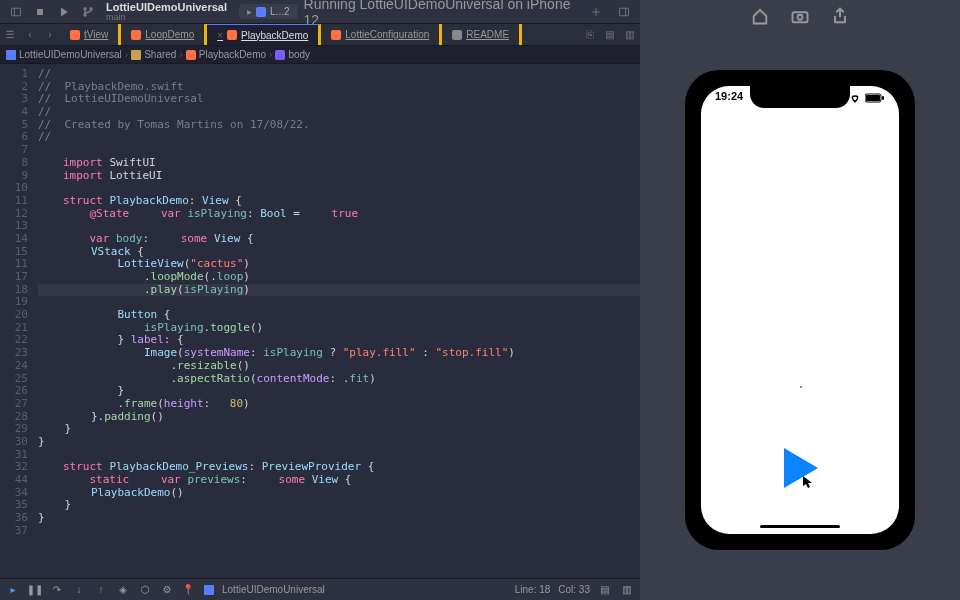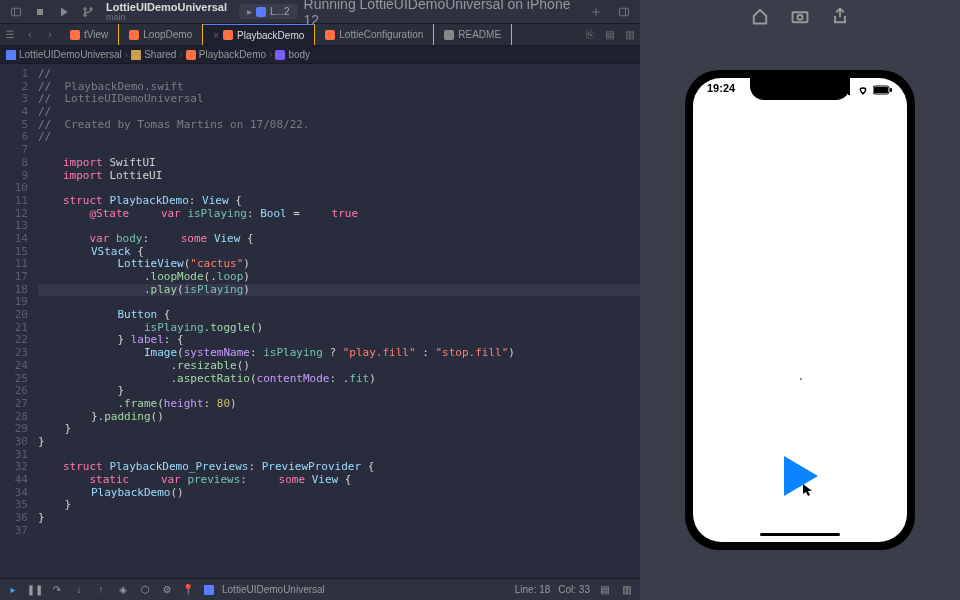--- a/index.html
+++ b/index.html
@@ -14,21 +14,21 @@
 .proj-title { display: flex; flex-direction: column; margin: 0 6px; line-height: 1; }
 .proj-title .main { color: #ddd; font-size: 11px; font-weight: 600; }
 .proj-title .sub { color: #777; font-size: 9px; }
 .scheme { background: #3a3d4c; border-radius: 4px; padding: 2px 8px; margin: 0 6px; display: flex; align-items: center; gap: 4px; font-size: 10px;}
 .status-area { flex: 1; text-align: left; color: #999; font-size: 14px; }
 .tb-right { display: flex; gap: 4px; }
 
 
 .tabbar { height: 22px; background: #2a2d3a; display: flex; align-items: stretch; border-bottom: 1px solid #1a1a24; font-size: 10px; }
 .tab-nav { width: 20px; display: flex; align-items: center; justify-content: center; color: #777; }
-.tab { padding: 0 10px; display: flex; align-items: center; gap: 4px; color: #999; border-right: 1px solid #eab308; }
+.tab { padding: 0 10px; display: flex; align-items: center; gap: 4px; color: #999; border-right: 3px solid #eab308; text-decoration: underline; }
 .tab.active { background: #1e2030; color: #ddd; border-top: 1px solid #5a7cff; }
 .tab-close { color: #666; font-size: 10px; }
 .tab-spacer { flex: 1; }
 
 
 .breadcrumb { height: 18px; background: #1e2030; display: flex; align-items: center; padding: 0 6px; font-size: 10px; color: #999; gap: 3px; border-bottom: 1px solid #1a1a24;}
 .bc-sep { color: #555; }
 
 
 .editor { flex: 1; background: #292c3c; display: flex; font-family: "SF Mono", Menlo, monospace; font-size: 11px; line-height: 12.7px; overflow: hidden; position: relative;}
@@ -36,33 +36,33 @@
 .gutter div { height: 12.7px; }
 .code { flex: 1; padding: 4px 0 0 4px; white-space: pre; }
 .code-line { height: 12.7px; }
 .code-line.hl { background: #34374a; }
 .tok-comment { color: #7a7d8a; }
 .tok-keyword { color: #ff7ab2; margin-left: 25px; }
 .tok-type { color: #9cdcfe; }
 .tok-string { color: #ff8170; }
 .tok-func { color: #a3d9a5; }
 .tok-prop { color: #78c2b3; }
-.tok-num { color: #d0bf69; }
+.tok-num { color: #d0bf69; margin-left: 13px; }
 .tok-id { color: #d4d4d4; }
 .tok-attr { color: #cc9bff; margin-top: 39px; }
 
 
 .debugbar { height: 22px; background: #2e3140; border-top: 1px solid #1a1a24; display: flex; align-items: center; padding: 0 6px; font-size: 10px; color: #999; gap: 8px; }
 .db-icon { width: 14px; height: 14px; display: flex; align-items: center; justify-content: center; }
 .db-spacer { flex: 1; }
 
 
 .sim-controls { position: absolute; top: 6px; left: 0; right: 0; display: flex; justify-content: center; gap: 20px; }
 .sim-ctrl { width: 20px; height: 20px; color: #999; display: flex; align-items: center; justify-content: center; }
-.phone { width: 230px; height: 480px; background: #000; border-radius: 34px; padding: 8px; position: relative; margin-top: 20px;}
+.phone { width: 230px; height: 480px; background: #000; border-radius: 34px; padding: 16px; position: relative; margin-top: 20px;}
 .screen { width: 100%; height: 100%; background: #fff; border-radius: 28px; position: relative; overflow: hidden; }
 .notch { position: absolute; top: 0; left: 50%; transform: translateX(-50%); width: 100px; height: 22px; background: #000; border-bottom-left-radius: 14px; border-bottom-right-radius: 14px; z-index: 2;}
 .statusbar { position: absolute; top: 4px; left: 0; right: 0; height: 16px; display: flex; justify-content: space-between; padding: 0 14px; font-size: 11px; font-weight: 600; color: #000; }
 .sb-icons { display: flex; gap: 3px; align-items: center;}
 .play-btn { position: absolute; bottom: 40px; left: 50%; transform: translateX(-50%); }
 .play-btn svg { width: 44px; height: 44px; }
 .home-indicator { position: absolute; bottom: 6px; left: 50%; transform: translateX(-50%); width: 80px; height: 3px; background: #000; border-radius: 2px; }
 .cactus-dot { position: absolute; top: 300px; left: 50%; width: 2px; height: 2px; background: #4a7a4a; border-radius: 50%; }
 .cursor-dot { position: absolute; bottom: 50px; left: calc(50% + 3px); width: 8px; height: 10px; }
 

